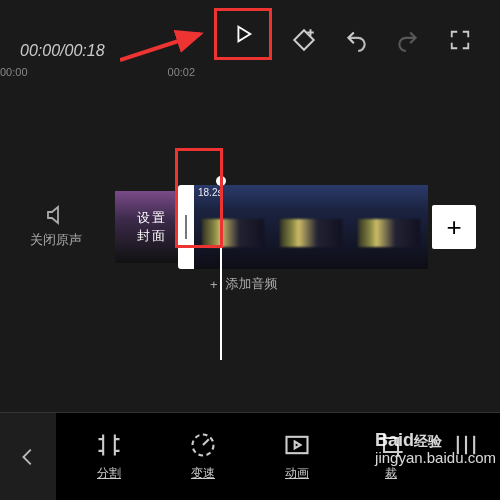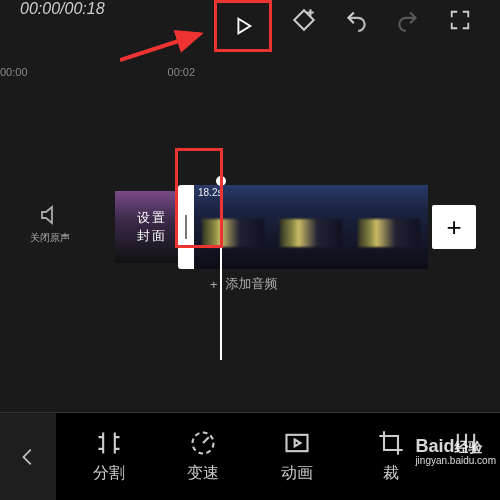--- a/index.html
+++ b/index.html
@@ -7,21 +7,21 @@
       width: 500px; height: 500px;
       background: #1a1a1a;
       font-family: -apple-system, sans-serif;
       color: #fff;
       overflow: hidden;
       position: relative;
     }
     .top-bar {
       height: 60px;
       display: flex;
-      align-items: flex-start;
+      align-items: flex-end;
       padding: 0 20px;
       gap: 12px;
     }
     .time-display {
       font-size: 16px;
       font-style: italic;
       color: #ccc;
       flex: 0 0 auto;
       margin-right: auto;
     }
@@ -60,21 +60,21 @@
     }
     .mute-col {
       position: absolute;
       left: 30px; top: 18px;
       display: flex;
       flex-direction: column;
       align-items: center;
       color: #aaa;
     }
     .mute-label {
-      font-size: 10px;
+      font-size: 13px;
       margin-top: 4px;
       text-align: right;
     }
     .cover-tile {
       position: absolute;
       left: 115px; top: 6px;
       width: 74px; height: 72px;
       background: linear-gradient(180deg,#7a4a88 0%,#3b2a4a 40%,#111 100%);
       color: #fff;
       font-size: 13px;
@@ -197,30 +197,31 @@
     }
     .tool {
       display: flex;
       flex-direction: column;
       align-items: center;
       gap: 6px;
       color: #ccc;
       width: 62px;
     }
     .tool-label {
-      font-size: 16px;
+      font-size: 12px;
+      text-decoration: underline;
     }
     .watermark {
       position: absolute;
       right: 4px; bottom: 34px;
       font-size: 18px;
       color: rgba(255,255,255,0.85);
       font-weight: bold;
     }
-    .watermark .small { font-size: 10px; font-weight: normal; display:block; margin-top:-2px;}
+    .watermark .small { font-size: 15px; font-weight: normal; display:block; margin-top:-2px;}
     svg { display: block; }
   </style>
 </head>
 <body>
 
 <div class="top-bar">
   <div class="time-display">00:00/00:18</div>
   <div class="play-btn-box">
     <div class="icon-btn">
       <svg width="22" height="22" viewBox="0 0 24 24">

